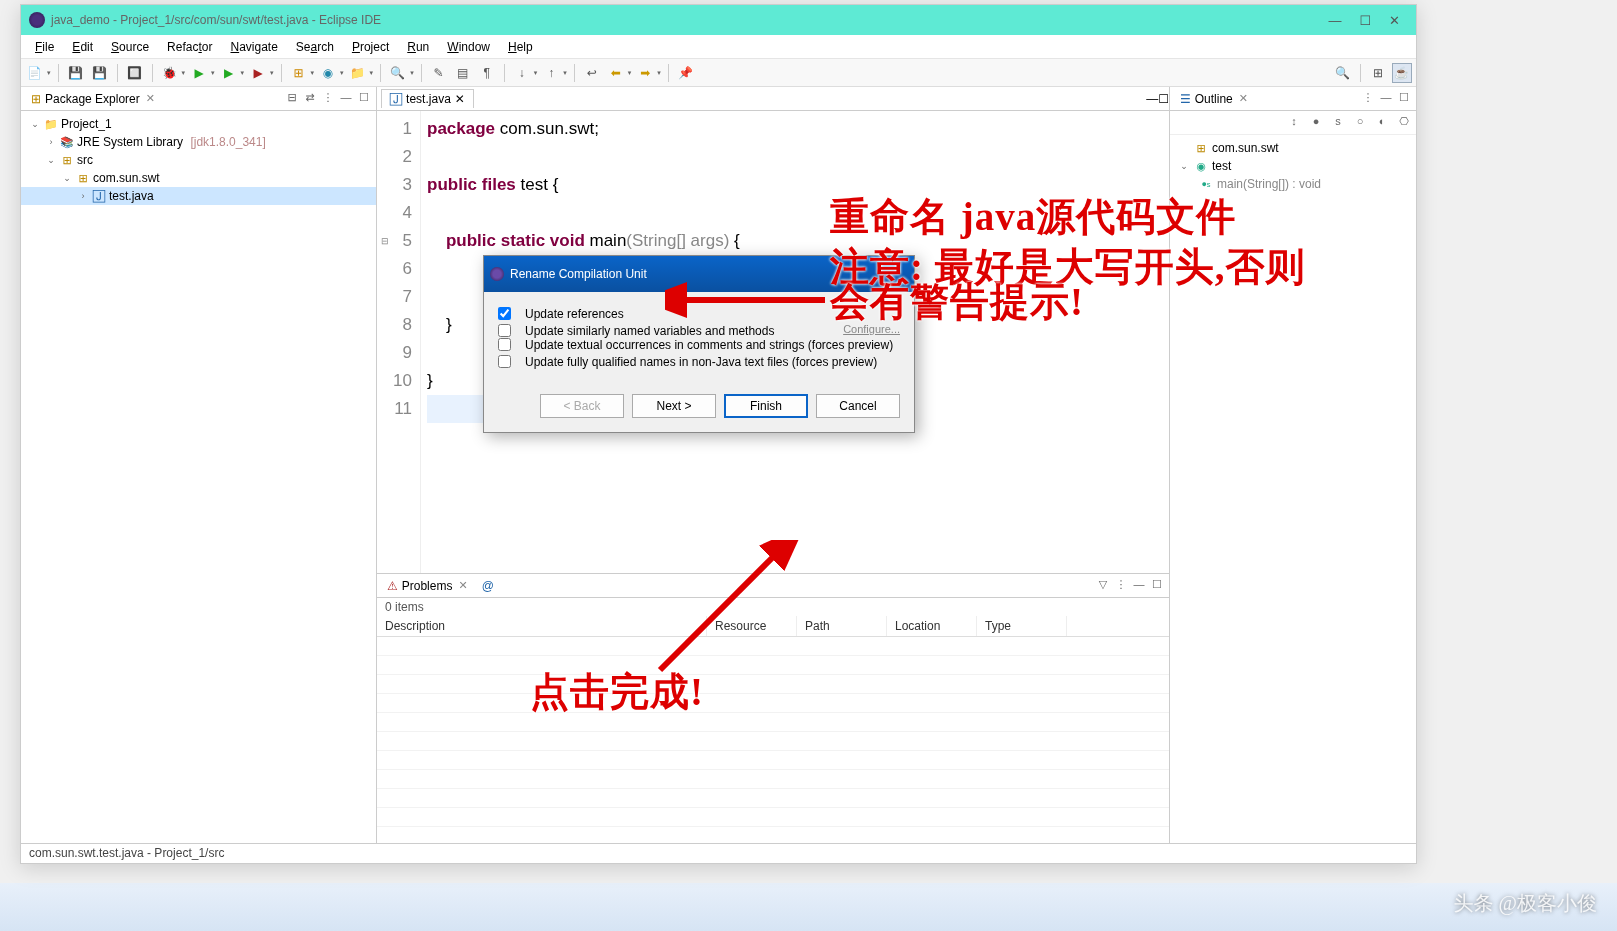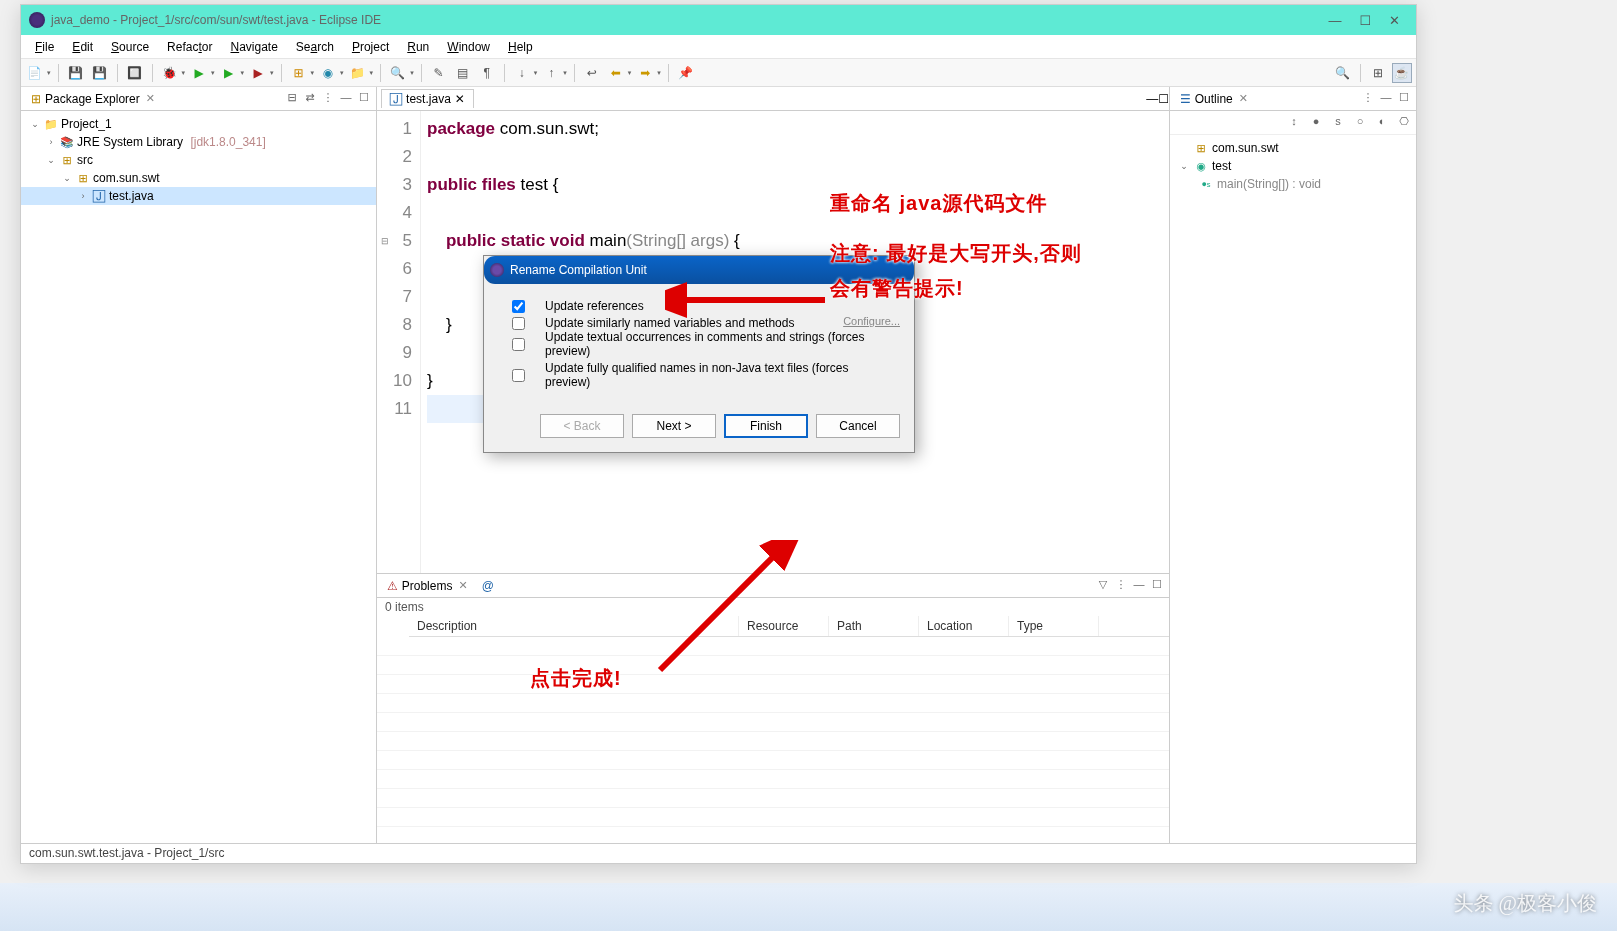--- a/index.html
+++ b/index.html
@@ -43,45 +43,45 @@
 .plain { color: #000; }
 .arg { color: #888; }
 .code .currentline { background: #e8f2fe; }
 .right-panel { width: 247px; border-left: 1px solid #ccc; background: #fff; display: flex; flex-direction: column; }
 .outline-body { padding: 4px 0; font-size: 12px; }
 .outline-row { display: flex; align-items: center; height: 18px; padding-left: 8px; gap: 3px; }
 .mtype { color: #888; }
 .bottom-panel { height: 270px; border-top: 1px solid #ccc; background: #fff; display: flex; flex-direction: column; }
 .prob-tabs { height: 24px; border-bottom: 1px solid #ccc; display: flex; align-items: center; font-size: 12px; padding: 0 4px; }
 .prob-count { font-size: 12px; color: #555; padding: 2px 8px; }
-.prob-header { display: flex; border-bottom: 1px solid #ddd; font-size: 12px; color: #333; margin-left: 32px; }
+.prob-header { display: flex; border-bottom: 1px solid #ddd; font-size: 12px; color: #333; }
 .prob-header div { padding: 3px 8px; border-right: 1px solid #eee; }
 .prob-rows { flex: 1; }
 .prob-rows .r { height: 19px; border-bottom: 1px solid #f2f2f2; }
 .statusbar { height: 20px; border-top: 1px solid #ccc; font-size: 12px; color: #444; padding: 2px 8px; }
 
 .dialog { position: absolute; left: 483px; top: 255px; width: 432px; background: #f0f0f0; border: 1px solid #888; box-shadow: 4px 4px 15px rgba(0,0,0,0.3); }
-.dlg-title { height: 28px; background: linear-gradient(#0a64c8,#0a50a0); color: #fff; font-size: 12px; display: flex; align-items: center; padding: 0 6px; gap: 6px; border-radius: 11px; }
+.dlg-title { height: 36px; background: linear-gradient(#0a64c8,#0a50a0); color: #fff; font-size: 12px; display: flex; align-items: center; padding: 0 6px; gap: 6px; }
 .dlg-title .icon { width: 14px; height: 14px; background: radial-gradient(circle,#6a4aa8 40%,#2a1a4a); border-radius: 50%; }
 .dlg-body { padding: 12px 14px; font-size: 12px; }
 .dlg-row { display: flex; align-items: center; gap: 6px; margin-bottom: 8px; }
 .dlg-row input[type=text] { flex: 1; border: 1px solid #888; padding: 2px 4px; font-size: 12px; }
 .newname-hl { border: 2px solid #d00; padding: 2px 4px; margin: -4px -6px 6px -6px; }
-.chk { display: flex; align-items: center; gap: 20px; margin: 3px 14px; font-size: 12px; }
+.chk { display: flex; align-items: flex-start; gap: 14px; margin: 3px 0; font-size: 12px; }
 .chk input { margin: 0; }
 .configure { text-align: right; font-size: 11px; color: #888; text-decoration: underline; margin-top: -18px; }
 .patterns { margin: 6px 0 0 18px; color: #aaa; font-size: 12px; }
 .patterns input { border: 1px solid #ccc; padding: 1px 4px; width: 260px; background: #f8f8f8; }
 .patterns .hint { margin-top: 4px; font-size: 11px; }
 .dlg-btns { display: flex; justify-content: flex-end; gap: 8px; padding: 10px 14px 14px; }
 .dlg-btns button { width: 84px; height: 24px; font-size: 12px; background: #fdfdfd; border: 1px solid #aaa; cursor: pointer; }
 .dlg-btns button.primary { border: 2px solid #0a64c8; }
 .dlg-btns button:disabled { color: #aaa; }
 
-.anno { position: absolute; color: #d00; font-weight: 900; font-size: 20px; text-shadow: 0 0 3px #fff, 0 0 3px #fff; letter-spacing: 1px; white-space: nowrap; font-family: Liberation Sans, sans-serif; }
+.anno { position: absolute; color: #d00; font-weight: 900; font-size: 39px; text-shadow: 0 0 3px #fff, 0 0 3px #fff; letter-spacing: 1px; white-space: nowrap; font-family: Liberation Serif, serif; }
 .arrow { position: absolute; pointer-events: none; }
 .watermark { position: absolute; right: 20px; bottom: 14px; color: rgba(255,255,255,0.85); font-size: 20px; font-family: "Microsoft YaHei"; text-shadow: 0 0 4px rgba(0,0,0,0.5); }
 .taskbar { position: absolute; left:0; right:0; bottom:0; height: 48px; background: linear-gradient(#e8f0fa,#d6e4f4); }
 </style>
 </head>
 <body>
 
 <div class="taskbar"></div>
 
 <div class="eclipse-window">

